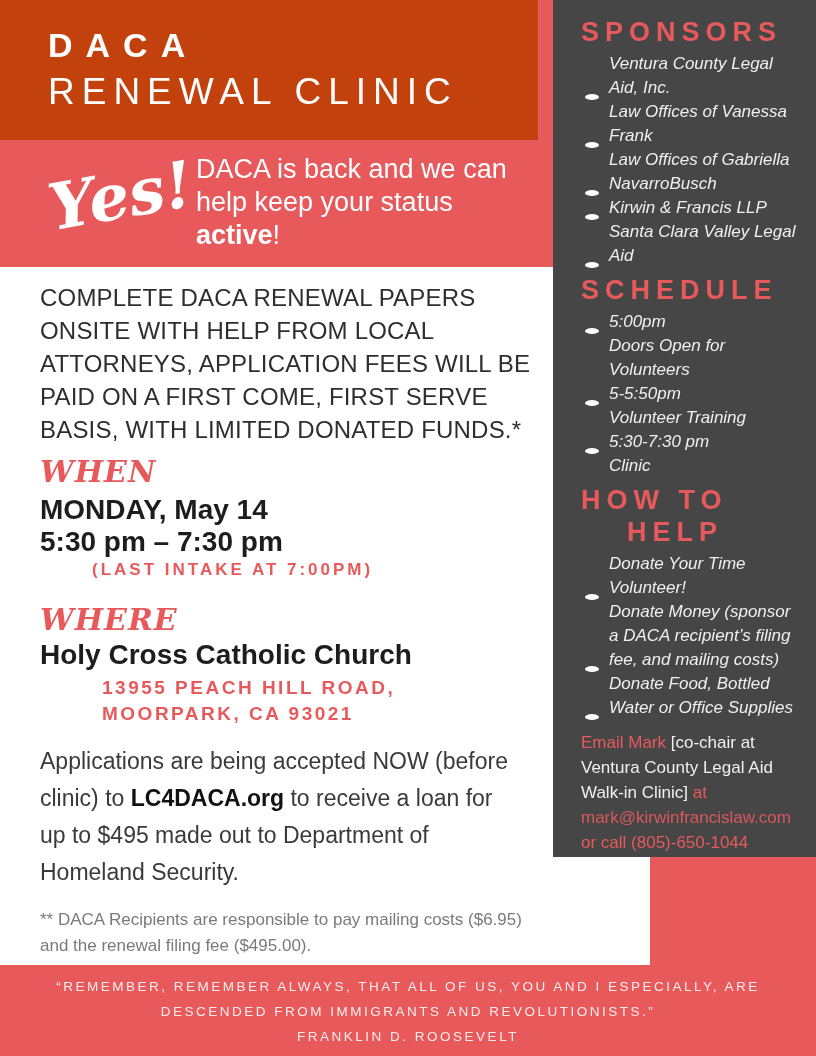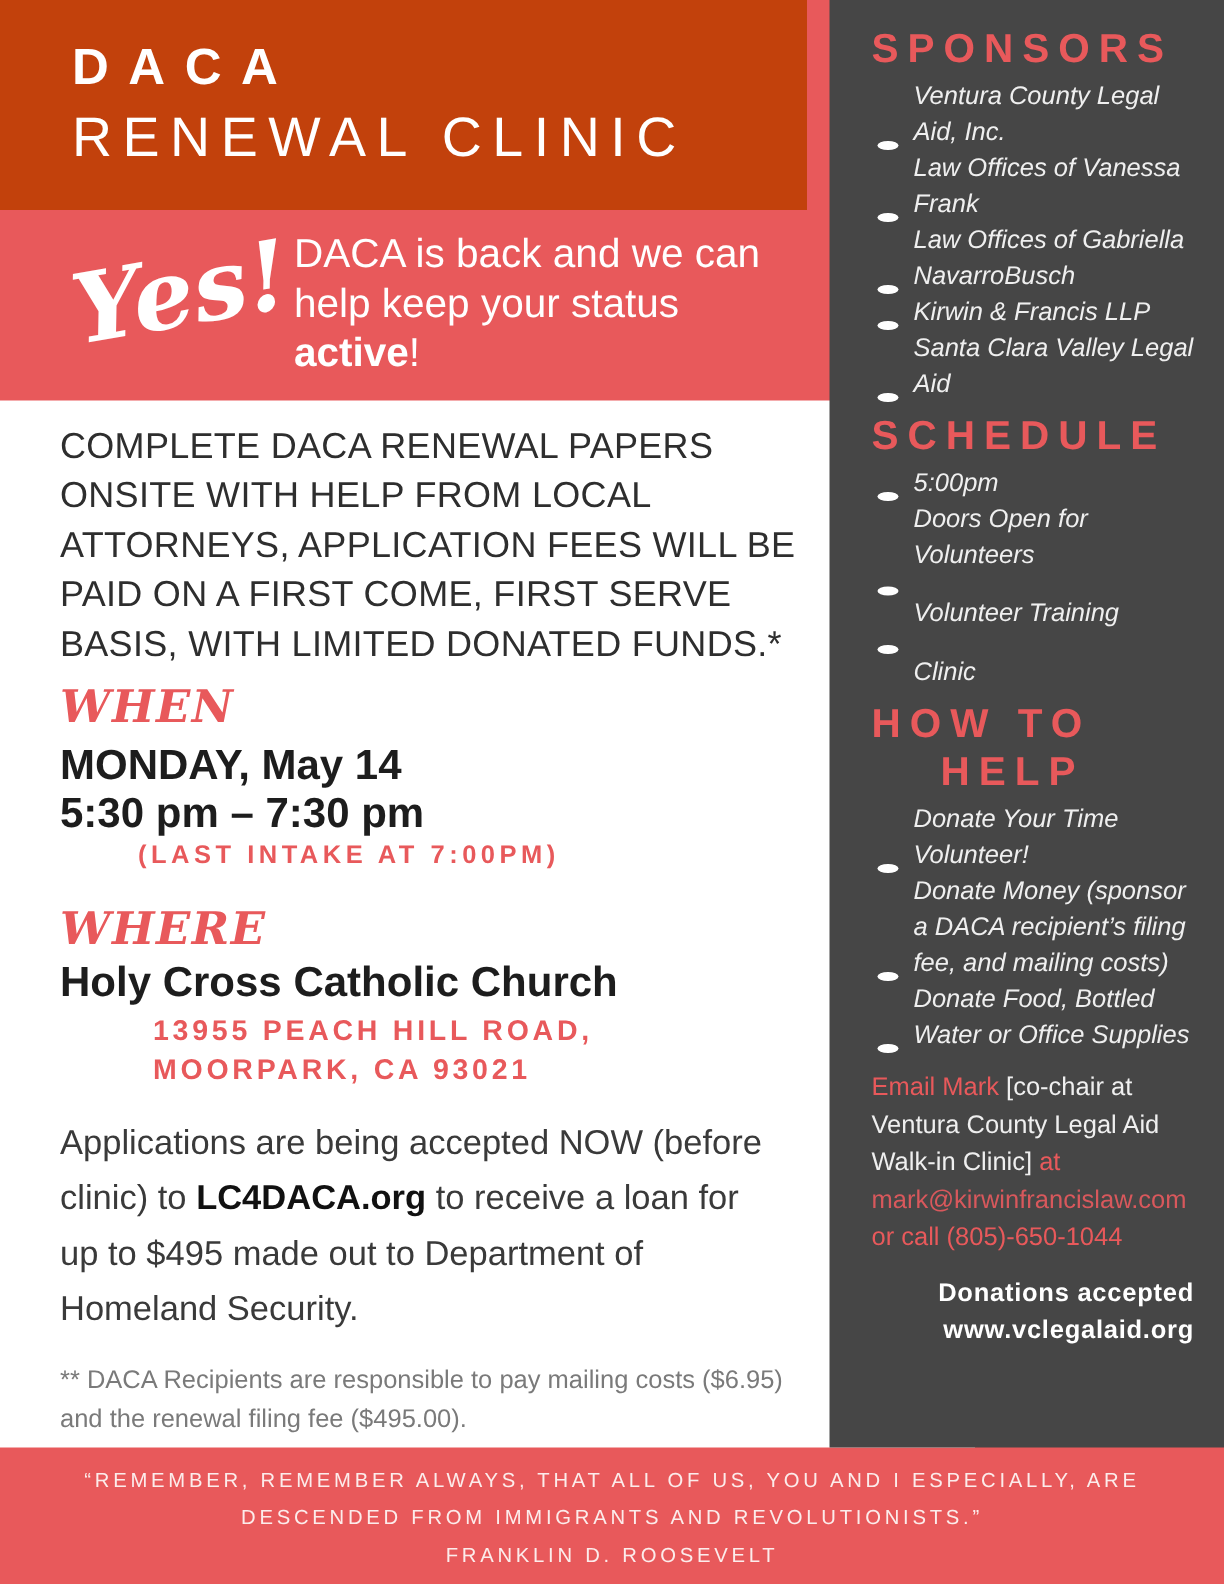--- a/index.html
+++ b/index.html
@@ -54,21 +54,21 @@
   .venue-name { font-size:28px; line-height:33px; font-weight:bold; color:#1d1d1d; }
   .venue-address {
     margin:4px 0 0 62px; color:#E8595B; font-weight:bold;
     font-size:19px; line-height:26px; letter-spacing:2.5px;
   }
   .apps { margin-top:16px; font-size:23px; line-height:37px; color:#3a3a3a; width:470px; }
   .apps .b { font-weight:bold; color:#111; }
   .footnote { margin-top:16px; font-size:17px; line-height:26px; color:#7a7a7a; width:505px; }
   
   .sidebar-panel {
-    position:absolute; left:553px; top:0; width:263px; height:965px;
+    position:absolute; left:553px; top:0; width:263px; height:857px;
     background:#464646; color:#efefef; padding:16px 20px 0 28px; overflow:hidden;
   }
   .side-heading {
     color:#E8595B; font-weight:bold; font-size:27px; line-height:32px;
     letter-spacing:6px; margin-bottom:4px;
   }
   .side-heading .indent { display:block; margin-left:46px; }
   .b-item { display:flex; font-style:italic; font-size:17px; line-height:24px;align-items:flex-end; }
   .bullet {
     flex:0 0 14px; height:6px; width:6px; border-radius:50%;
@@ -160,26 +160,28 @@
     <div>
       <div class="b-item">
           <span class="bullet"></span>
           <span class="b-text">5:00pm</span>
         </div>
       <div class="sched-desc">Doors Open for Volunteers</div>
     </div>
     <div>
       <div class="b-item">
           <span class="bullet"></span>
+          <span class="b-text">5-5:50pm</span>
         </div>
       <div class="sched-desc">Volunteer Training</div>
     </div>
     <div>
       <div class="b-item">
           <span class="bullet"></span>
+          <span class="b-text">5:30-7:30 pm</span>
         </div>
       <div class="sched-desc">Clinic</div>
     </div>
   </div>
 
   <div class="side-heading">
     <span>HOW TO</span>
     <span class="indent">HELP</span>
   </div>
   <div class="side-list">

